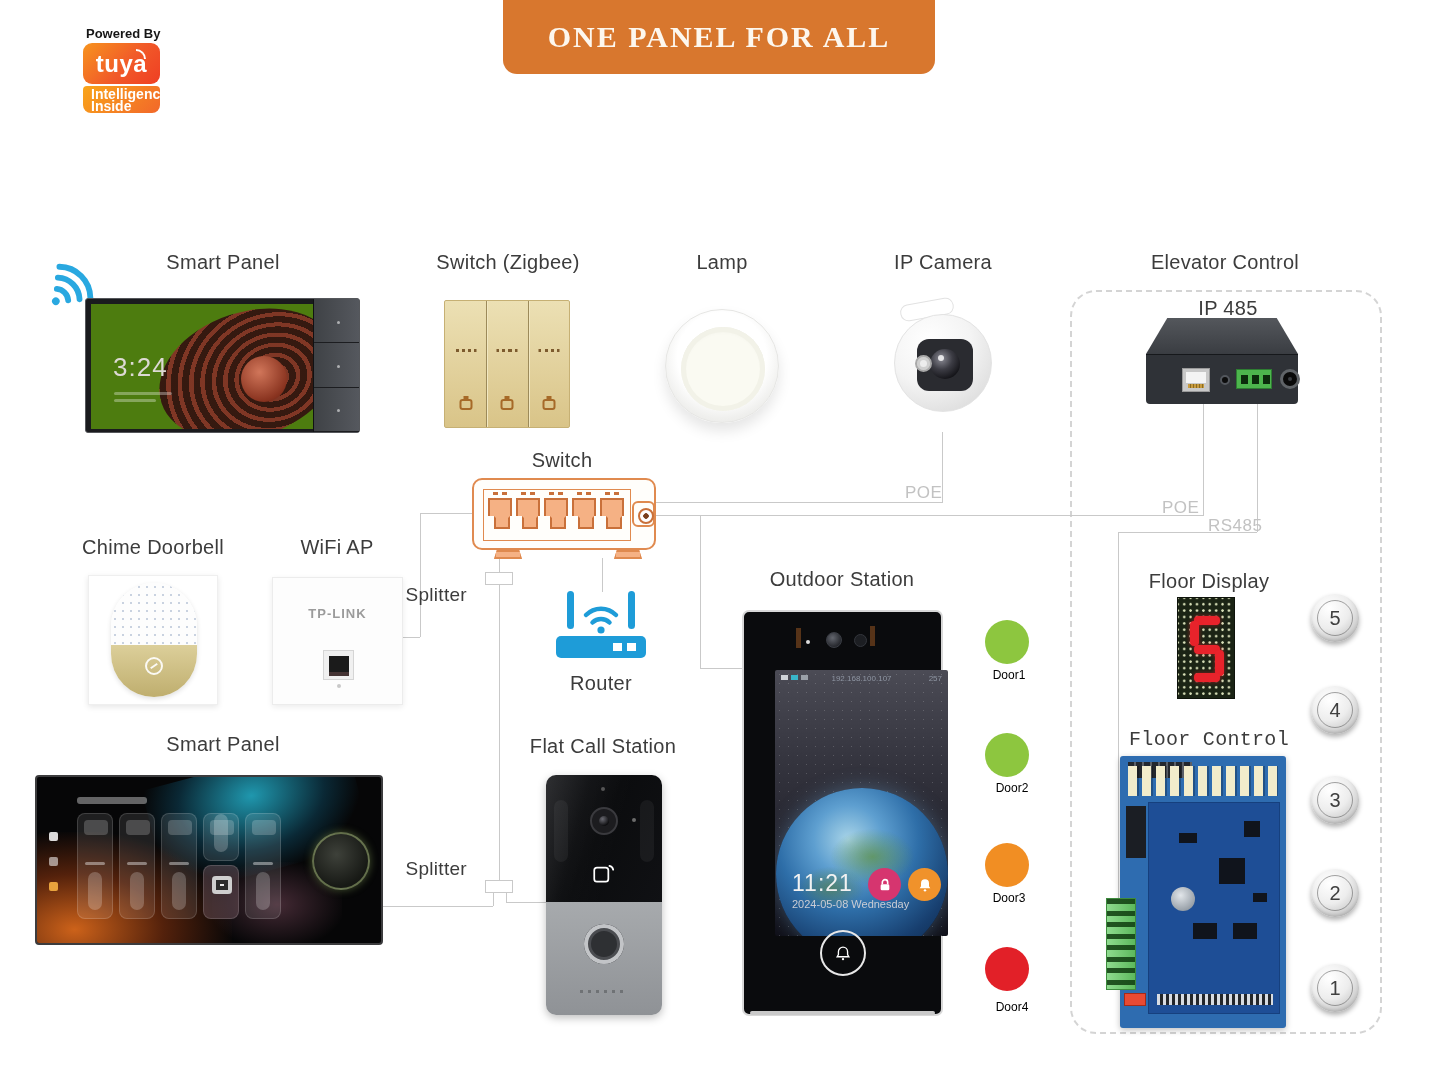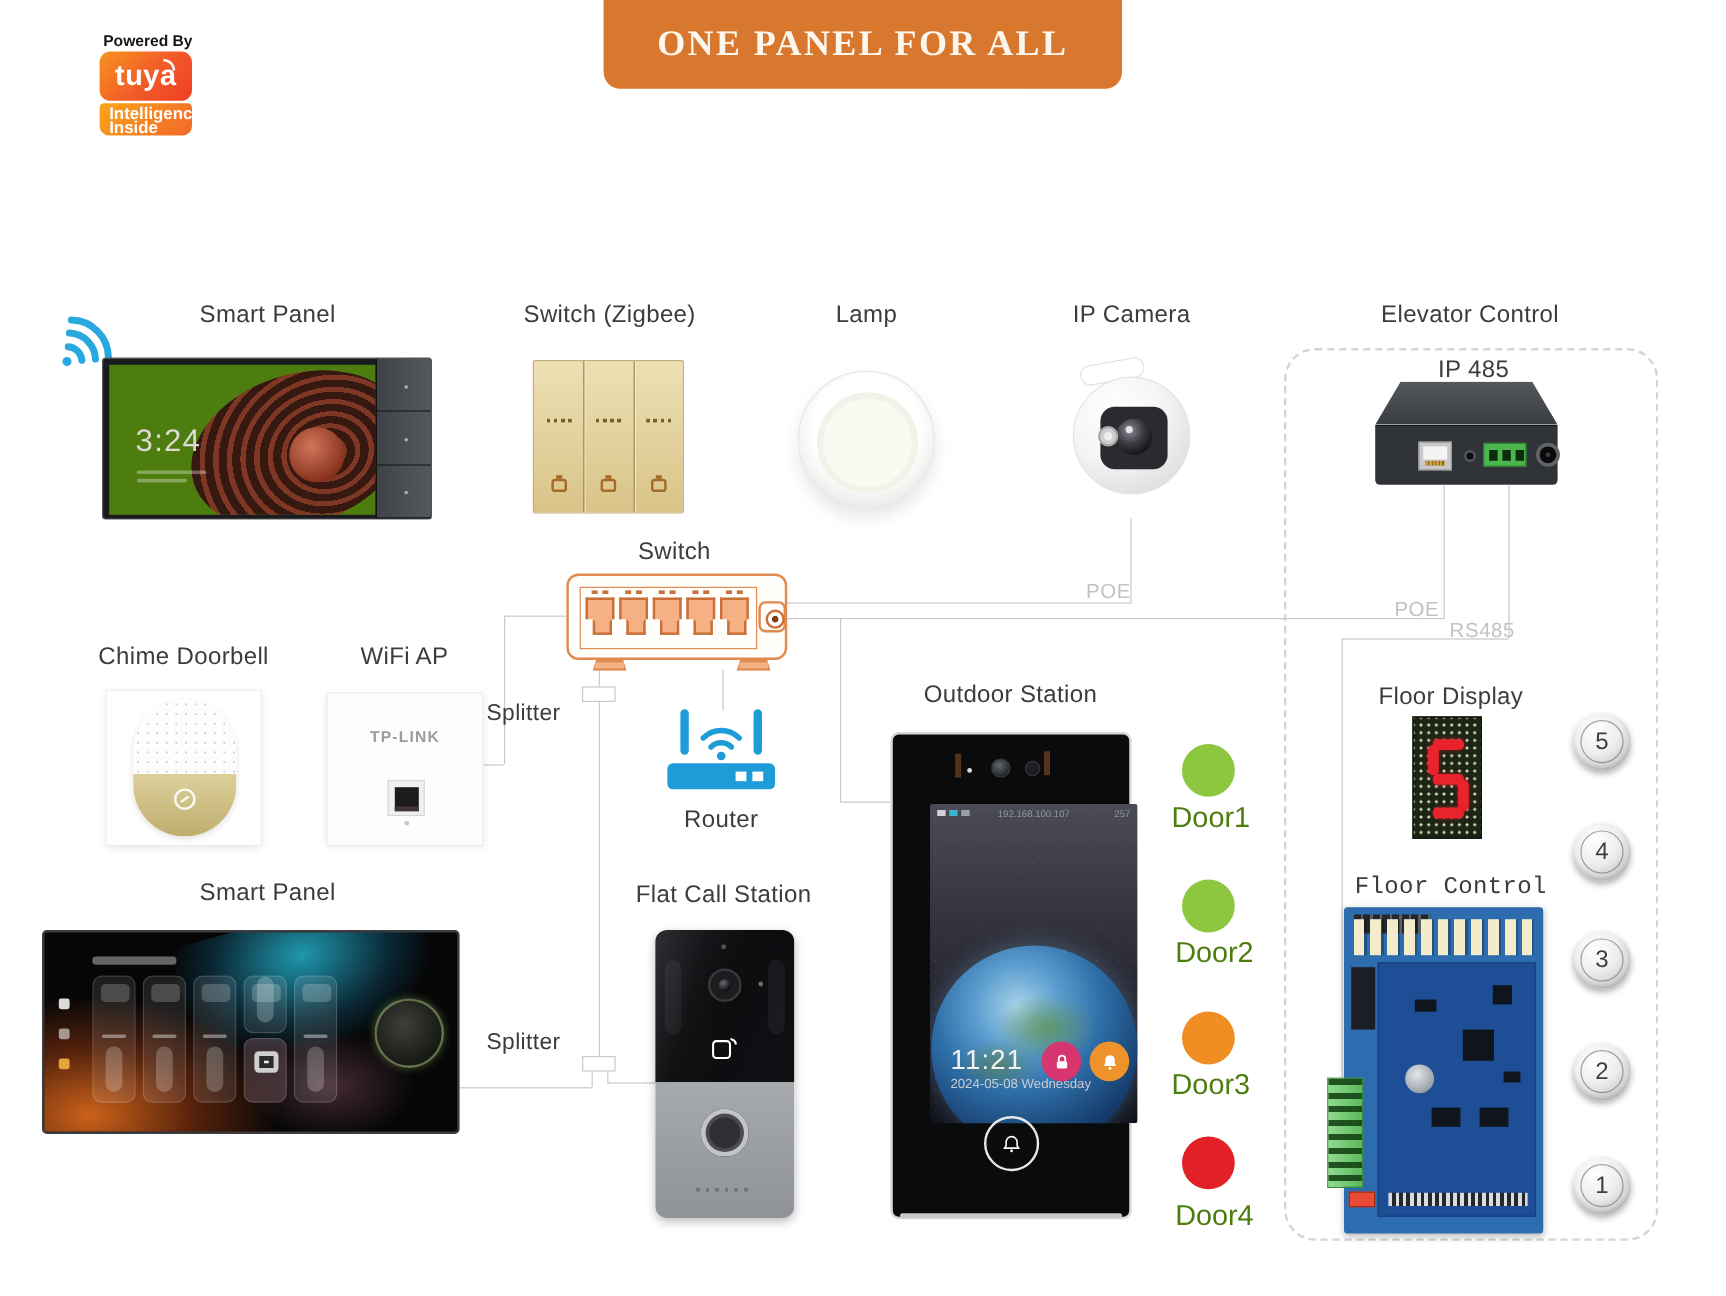--- a/index.html
+++ b/index.html
@@ -165,21 +165,21 @@
                              radial-gradient(ellipse 48px 30px at 32% 58%, rgba(85,125,60,.6), transparent 70%); }
   .ost-time { position:absolute; left:17px; top:200px; font-size:23px; color:#F2F2F2; letter-spacing:1px; }
   .ost-date { position:absolute; left:17px; top:228px; font-size:11px; color:#C9CCD4; }
   .rbtn { position:absolute; top:198px; width:33px; height:33px; border-radius:50%; display:flex;
           align-items:center; justify-content:center; }
   .ost-ring { position:absolute; left:50%; bottom:38px; transform:translateX(-50%); width:46px; height:46px;
               border:2.5px solid #E8E8E8; border-radius:50%; display:flex; align-items:center; justify-content:center; }
 
   
   .door { position:absolute; width:44px; height:44px; border-radius:50%; }
-  .door-lbl { position:absolute; transform:translateX(-50%); font-size:24px; color:#4d7c0f; }
+  .door-lbl { position:absolute; transform:translateX(-50%); font-size:12px; color:#000000; }
   .ebtn { position:absolute; width:48px; height:48px; border-radius:50%;
           background:radial-gradient(circle at 38% 30%, #FFFFFF, #EDEDED 45%, #C4C4C4 80%, #ADADAD 100%);
           box-shadow:0 3px 5px rgba(0,0,0,.30), inset 0 -2px 3px rgba(0,0,0,.12);
           display:flex; align-items:center; justify-content:center; }
   .ebtn::before { content:""; position:absolute; inset:6px; border-radius:50%; border:1px solid rgba(90,90,90,.55); }
   .ebtn span { font-size:20px; color:#3F3F3F; }
 
   
   .fdisp { position:absolute; left:1177px; top:597px; width:58px; height:102px; background:#1B2415;
            border:1px solid #0E130B;

